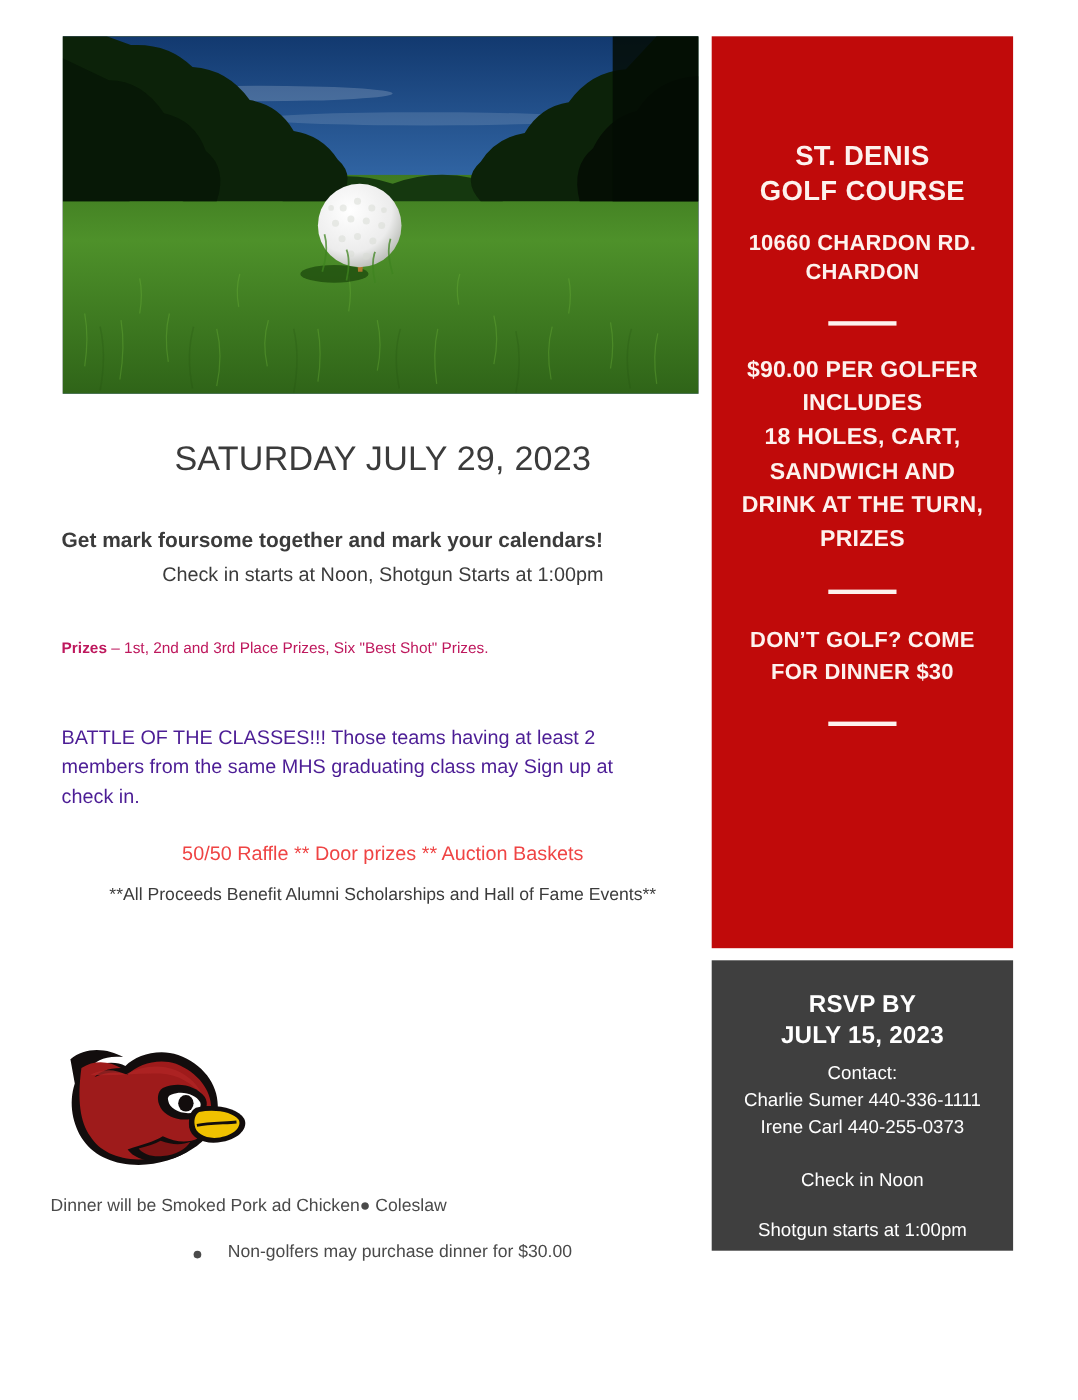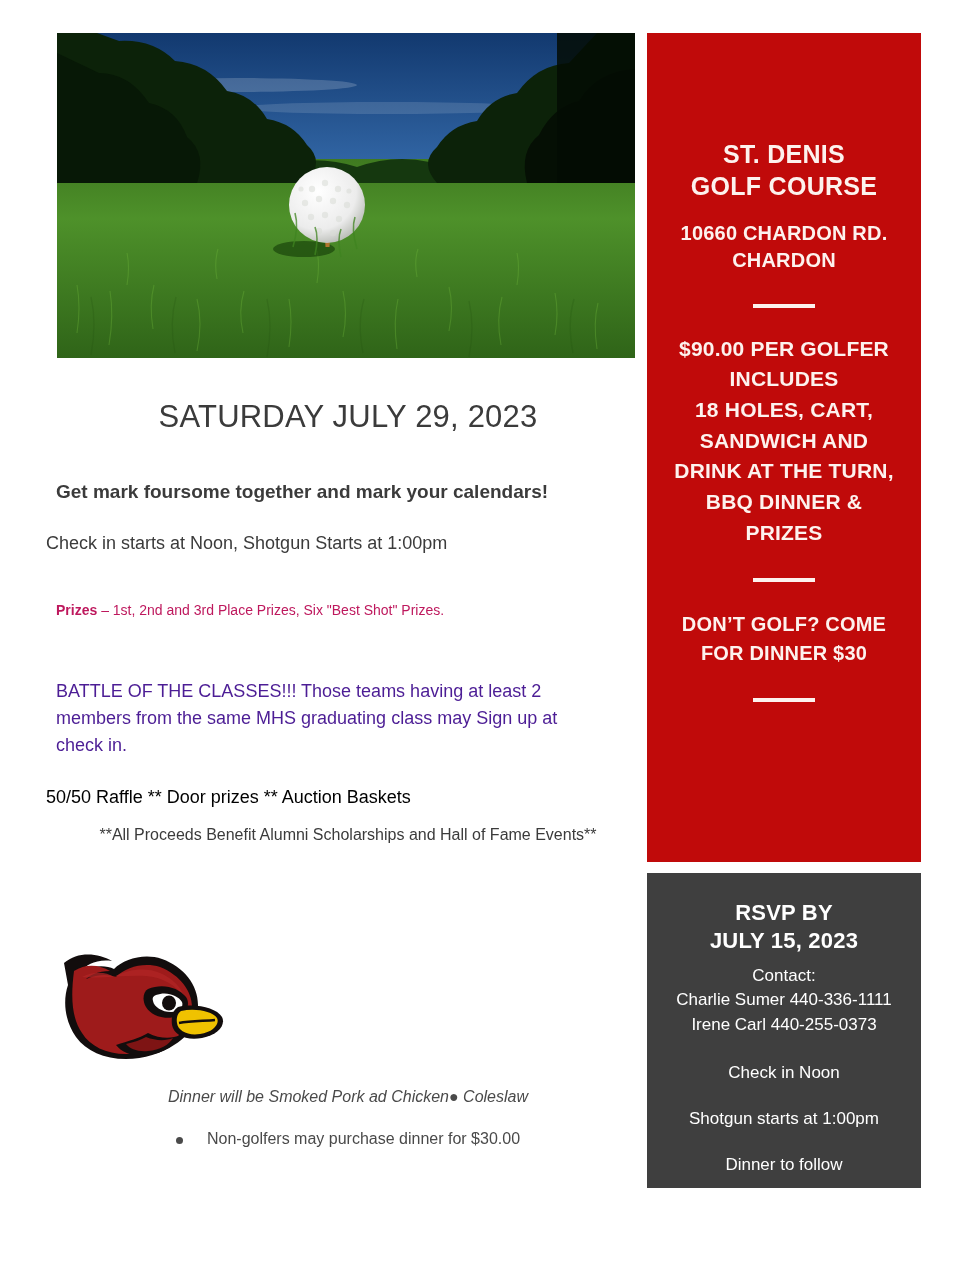--- a/index.html
+++ b/index.html
@@ -54,45 +54,45 @@
   }
   .lead-bold {
     margin: 46px 0 0 0;
     font-size: 19px;
     font-weight: bold;
     color: #3b3b3b;
     text-align: left;
     padding-left: 10px;
   }
   .checkin-line {
-    margin: 30px 0 0 0;
+    margin: 9px 0 0 0;
     font-size: 18px;
-    text-align: left;
+    text-align: center;
     color: #3b3b3b;
   }
   .prizes-line {
     margin: 48px 0 0 0;
     font-size: 14px;
     color: #be185d;
     padding-left: 10px;
   }
   .prizes-line b { font-weight: bold; }
   .battle-para {
     margin: 60px 0 0 0;
     font-size: 18px;
     line-height: 1.5;
     color: #4c1d95;
     padding-left: 10px;
     padding-right: 46px;
   }
   .raffle-line {
     margin: 28px 0 0 0;
     font-size: 18px;
-    text-align: left;
-    color: #000000;
+    text-align: center;
+    color: #ef4444;
   }
   .proceeds-line {
     margin: 18px 0 0 0;
     font-size: 16px;
     text-align: center;
     color: #3b3b3b;
   }
 
   
   .logo-wrap {
@@ -106,24 +106,22 @@
 
   
   .dinner-block {
     position: absolute;
     left: 46px;
     top: 1088px;
     width: 604px;
   }
   .dinner-line {
     font-size: 16px;
-    text-align: center;
     color: #4a4a4a;
     margin: 0 0 24px 0;
-    font-style: italic;
   }
   .dinner-bullet-row {
     display: flex;
     align-items: flex-start;
     justify-content: center;
     font-size: 16px;
     color: #4a4a4a;
   }
   .dinner-bullet-row .bullet-dot {
     width: 7px;
@@ -140,21 +138,21 @@
     position: absolute;
     left: 647px;
     top: 33px;
     width: 274px;
     height: 829px;
     background: #c00a0a;
     color: #fdf2ee;
     text-align: center;
     font-weight: bold;
     box-sizing: border-box;
-    padding: 12px 14px;
+    padding: 0 14px;
   }
   .red-panel .venue {
     margin-top: 93px;
     font-size: 25px;
     line-height: 1.28;
     letter-spacing: 0.3px;
   }
   .red-panel .addr {
     font-size: 20px;
     line-height: 1.34;
@@ -179,21 +177,21 @@
     line-height: 1.45;
     letter-spacing: 0.2px;
   }
 
   
   .gray-panel {
     position: absolute;
     left: 647px;
     top: 873px;
     width: 274px;
-    height: 315px;
+    height: 264px;
     background: #3f3f3f;
     color: #ffffff;
     text-align: center;
     box-sizing: border-box;
     padding: 0 10px;
   }
   .gray-panel .rsvp-title {
     margin-top: 26px;
     font-size: 22px;
     font-weight: bold;
@@ -384,21 +382,20 @@
   </div>
 
   <div class="rule"></div>
 
   <div class="price-block">
     <div>$90.00 PER GOLFER</div>
     <div>INCLUDES</div>
     <div>18 HOLES, CART,</div>
     <div>SANDWICH AND</div>
     <div>DRINK AT THE TURN,</div>
-    <div>BBQ DINNER &amp;</div>
     <div>PRIZES</div>
   </div>
 
   <div class="rule"></div>
 
   <div class="dinner-offer">
     <div>DON’T GOLF? COME</div>
     <div>FOR DINNER $30</div>
   </div>
 

